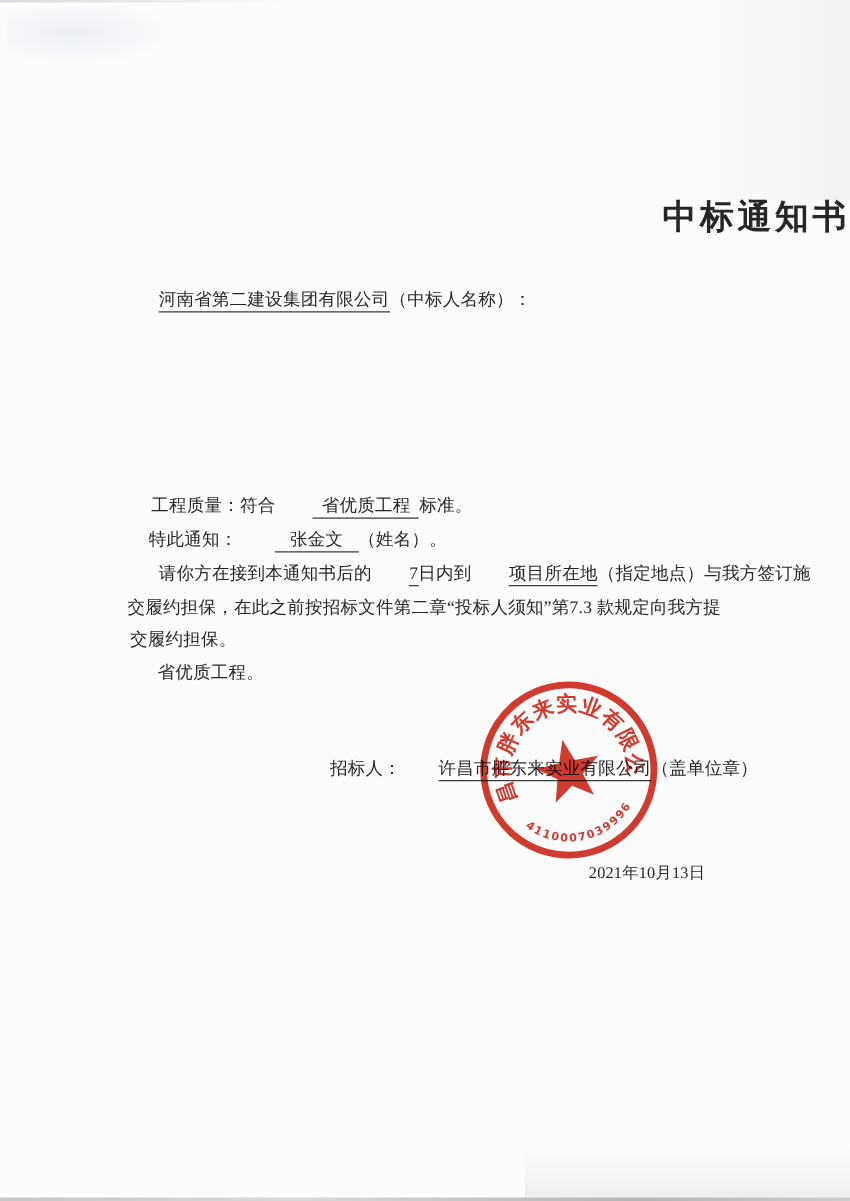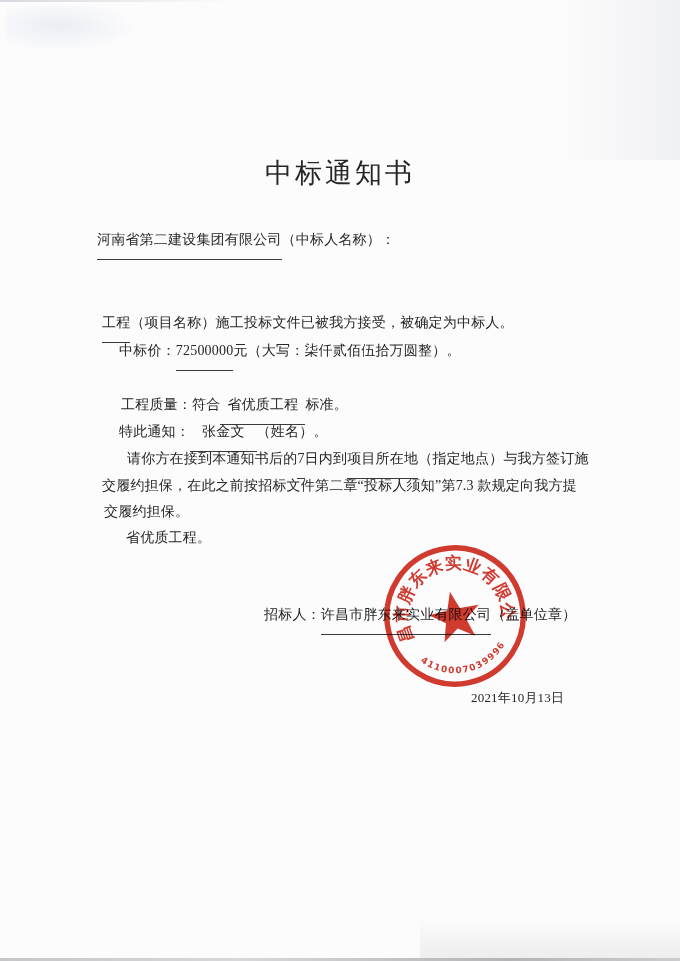--- a/index.html
+++ b/index.html
@@ -15,25 +15,25 @@
   .smudge-tl{position:absolute;left:6px;top:5px;width:130px;height:46px;
     background:radial-gradient(ellipse at 40% 45%,#eaedf3 0%,rgba(252,252,253,0) 72%);}
   .smudge-tr{position:absolute;right:0;top:0;width:120px;height:160px;
     background:linear-gradient(to left,rgba(225,227,230,.45),rgba(252,252,253,0));}
   .edge-bottom-line{position:absolute;left:0;bottom:0;width:100%;height:3px;
     background:linear-gradient(to right,#bdbdbf 0%,#d2d2d4 35%,#a8a8ab 75%,#c4c4c6 100%);opacity:.85;}
   .smudge-br{position:absolute;right:0;bottom:3px;width:260px;height:40px;
     background:linear-gradient(to bottom,rgba(252,252,253,0),rgba(224,224,226,.5));}
 
   .title{
-    position:absolute;top:137px;left:0;width:100%;text-align:center;
-    font-size:27px;font-weight:400;letter-spacing:3px;white-space:nowrap;
+    position:absolute;top:137px;left:0;width:100%;text-align:right;
+    font-size:27px;font-weight:700;letter-spacing:3px;white-space:nowrap;
   }
   .line{position:absolute;font-size:14px;white-space:nowrap;letter-spacing:.2px;}
-  .u{border-bottom:1px solid #3a3a3a;padding-bottom:12px;}
+  .u{border-bottom:1px solid #3a3a3a;padding-bottom:1px;margin-left:30px;}
   .u-pad{padding-left:7px;padding-right:7px;}
   .u-pad-wide{padding-left:12px;padding-right:12px;}
 
   .addressee{top:231px;left:97px;}
   .l-p1a{top:289px;left:123px;}
   .l-p1b{top:314px;left:102px;}
   .l-p2{top:342px;left:119px;}
   .l-p3{top:369px;left:117px;}
   .l-p4{top:396px;left:121px;}
   .l-p5{top:423px;left:119px;}
@@ -58,27 +58,21 @@
   <div class="smudge-tl"></div>
   <div class="smudge-tr"></div>
 
   <h1 class="title">中标通知书</h1>
 
   <div class="line addressee">
     <span class="u">河南省第二建设集团有限公司</span><span>（中标人名称）：</span>
   </div>
 
 
-  <div class="line l-p1b">
-    <span class="u">工程</span><span>（项目名称）施工投标文件已被我方接受，被确定为中标人。</span>
-  </div>
 
-  <div class="line l-p2">
-    <span>中标价：</span><span class="u">72500000</span><span>元（大写：柒仟贰佰伍拾万圆整）。</span>
-  </div>
 
 
   <div class="line l-p4">
     <span>工程质量：符合</span><span class="u u-pad">省优质工程</span><span>标准。</span>
   </div>
 
   <div class="line l-p5">
     <span>特此通知：</span><span class="u u-pad-wide">张金文</span><span>（姓名）。</span>
   </div>
 

